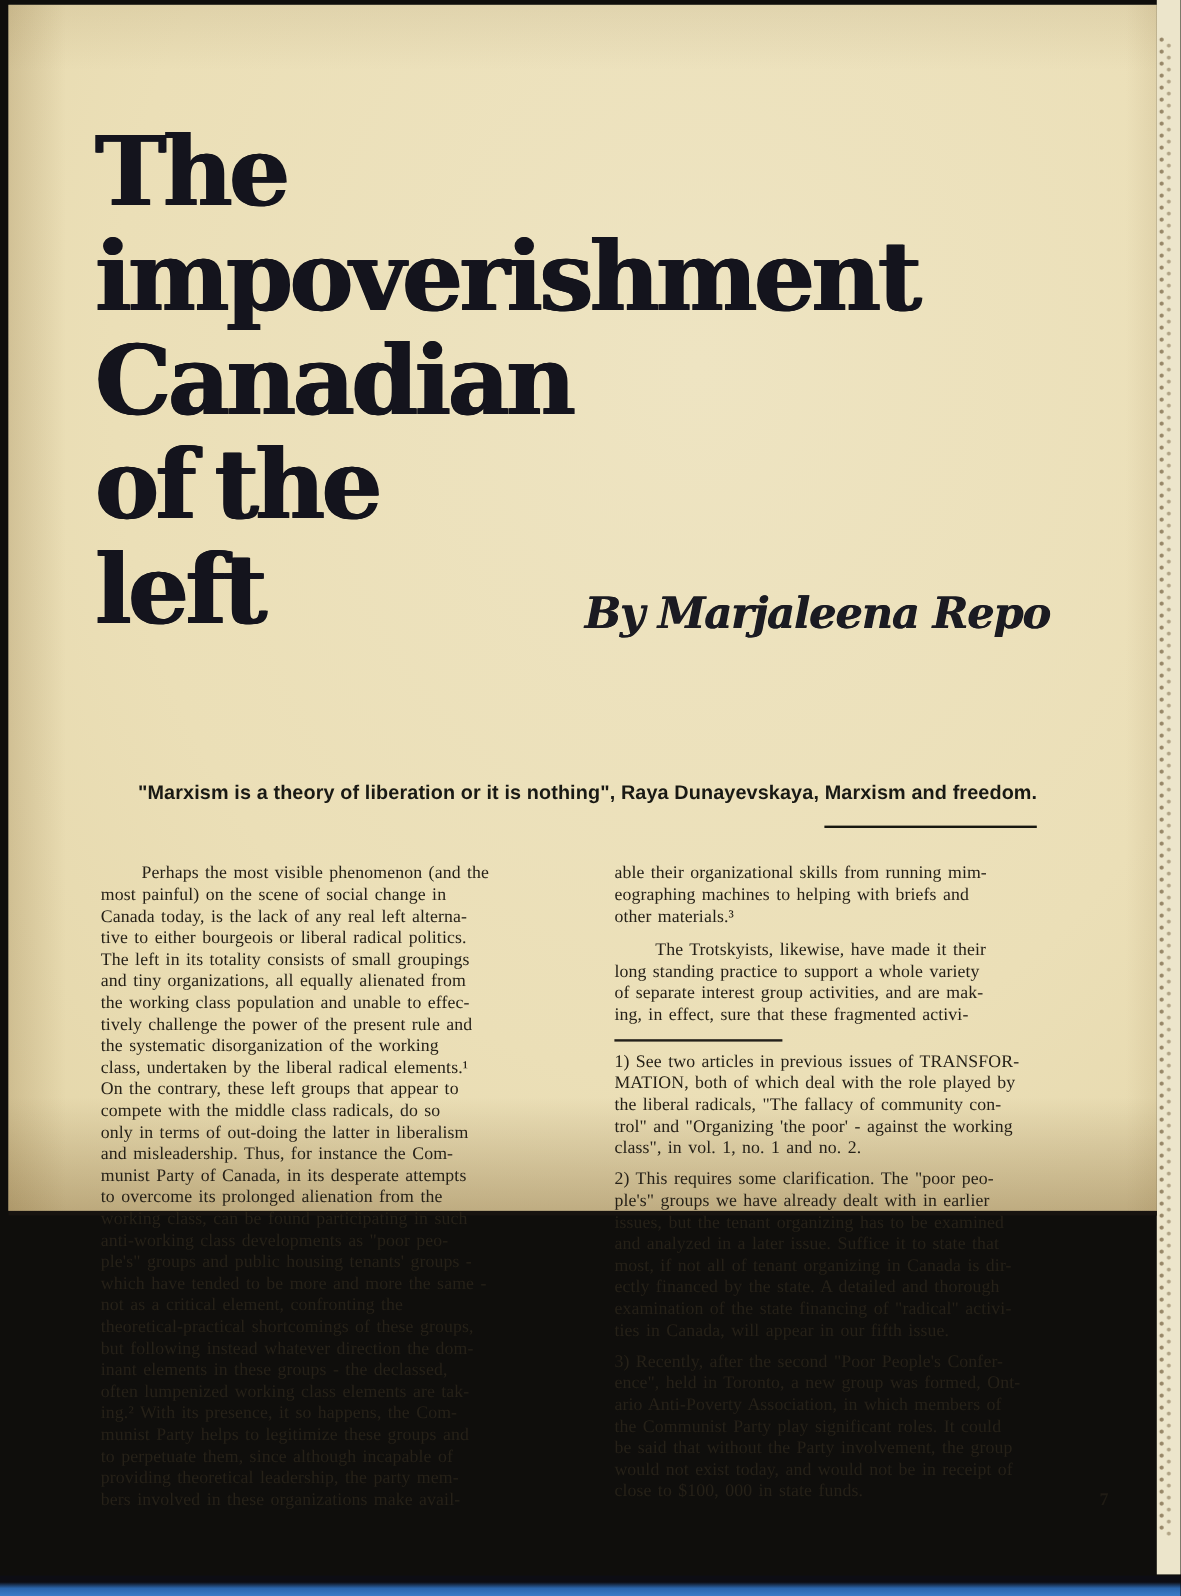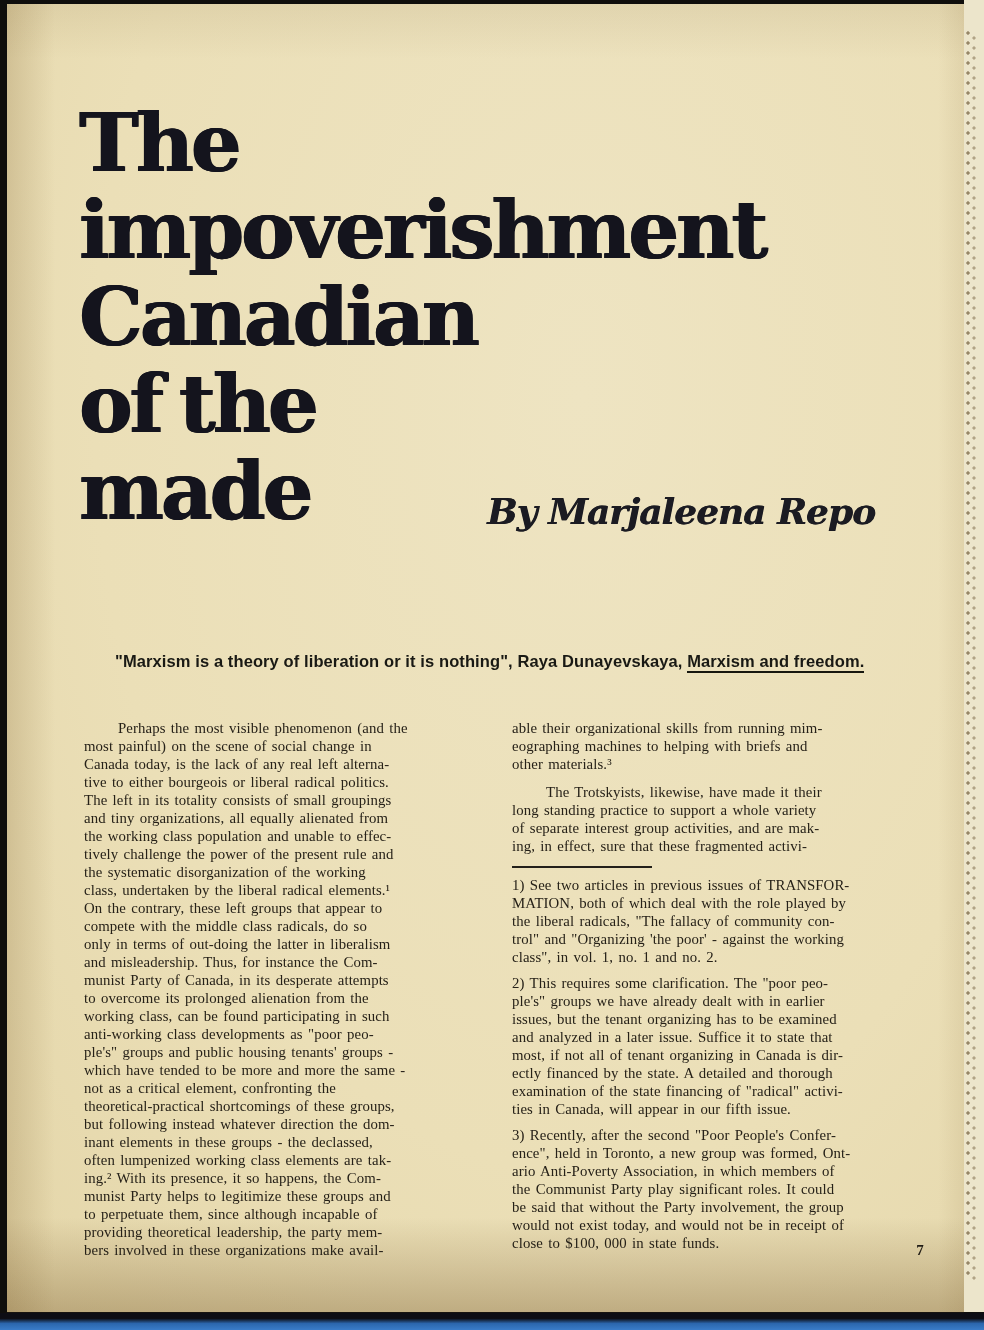--- a/index.html
+++ b/index.html
@@ -1,19 +1,19 @@
 <!DOCTYPE html>
 <html><head>
 <meta charset="utf-8">
 <style>
   html,body{margin:0;padding:0;background:#0f0e0c;}
   .scene{position:relative;width:984px;height:1330px;overflow:hidden;background:#0f0e0c;font-family:"Liberation Serif",serif;}
   
   .page{
-    position:absolute;left:7px;top:4px;width:957px;height:1308px;
+    position:absolute;left:7px;top:4px;width:957px;height:1005px;
     background:
       linear-gradient(90deg, rgba(125,95,45,.22) 0, rgba(125,95,45,0) 48px),
       linear-gradient(270deg, rgba(125,95,45,.10) 0, rgba(125,95,45,0) 26px),
       linear-gradient(0deg, rgba(110,80,35,.34) 0, rgba(110,80,35,0) 95px),
       linear-gradient(180deg, rgba(120,95,50,.10) 0, rgba(120,95,50,0) 55px),
       radial-gradient(ellipse at 60% 30%, #eee4c2 0%, #ebdfb7 60%, #e4d6a9 100%);
     box-shadow:0 4px 0 #171310;
   }
   
   .right-margin{position:absolute;right:0;top:0;width:20px;height:1312px;background:#ece5cb;}
@@ -31,21 +31,21 @@
   .title{position:absolute;left:72px;top:96px;color:#14141d;
     font-family:"DejaVu Serif",serif;font-weight:bold;font-size:80px;
     letter-spacing:-3px;word-spacing:-7px;line-height:87px;
     text-shadow:0.9px 0 0 currentColor,-0.4px 0 0 currentColor;}
   .byline{position:absolute;left:480px;top:486px;width:452px;text-align:left;
     color:#1b1b22;font-family:"DejaVu Serif",serif;font-style:italic;font-weight:bold;
     font-size:36px;letter-spacing:-1px;text-shadow:0.5px 0 0 currentColor;}
   .epigraph{position:absolute;left:108px;top:648px;width:810px;
     color:#191914;font-family:"Liberation Sans",sans-serif;font-weight:bold;
     font-size:16.5px;letter-spacing:0.1px;}
-  .epigraph .work{border-bottom:2px solid #17170f;padding-bottom:1px;text-align:right;}
+  .epigraph .work{border-bottom:2px solid #17170f;padding-bottom:18px;text-align:right;}
   .columns{position:absolute;left:77px;top:715px;width:860px;display:flex;color:#262118;justify-content:space-between;}
   .col-left{width:408px;}
   .col-right{width:432px;margin-left:8px;}
   .para,.fn{margin:0;white-space:pre-line;font-size:14.8px;line-height:18px;
     letter-spacing:0.1px;word-spacing:1.5px;}
   .indent{text-indent:34px;}
   .col-right .para + .para{margin-top:10px;}
   .fn-rule{width:140px;border-top:2px solid #23201a;margin:11px 0 8px 0;}
   .fn + .fn{margin-top:8px;}
   .pageno{position:absolute;left:898px;top:1238px;width:30px;text-align:center;
@@ -56,21 +56,21 @@
 
 <div class="scene">
   <div class="right-margin"></div>
   <div class="page">
 
     <div class="title">
       <div>The</div>
       <div>impoverishment</div>
       <div>Canadian</div>
       <div>of the</div>
-      <div>made</div>
+      <div>left</div>
     </div>
 
     <div class="byline">By Marjaleena Repo</div>
 
     <div class="epigraph"><span>"Marxism is a theory of liberation or it is nothing", Raya Dunayevskaya, </span><span class="work">Marxism and freedom.</span></div>
 
     <div class="columns">
       <div class="col-left">
         <p class="para indent">Perhaps the most visible phenomenon (and the
 most painful) on the scene of social change in

